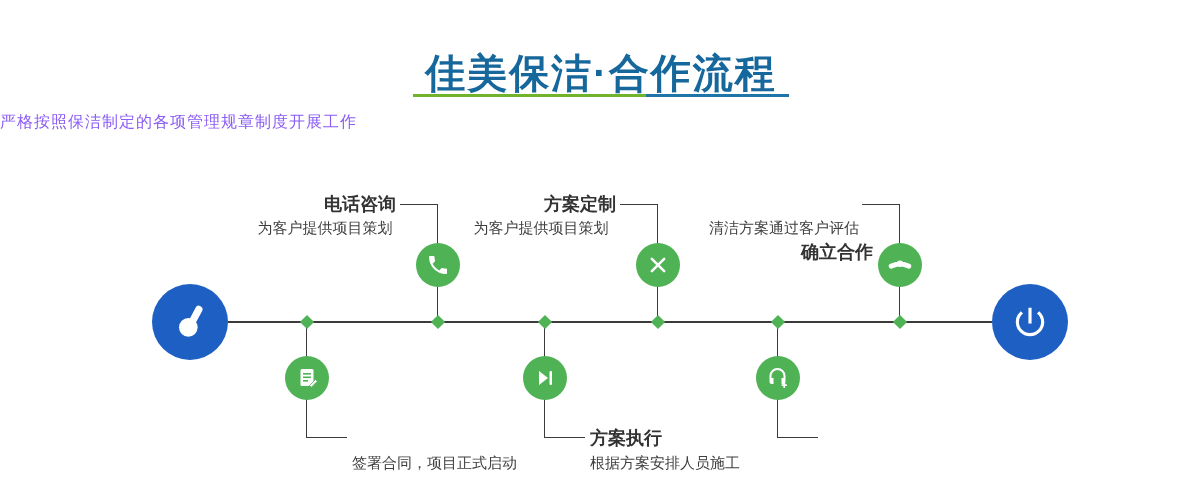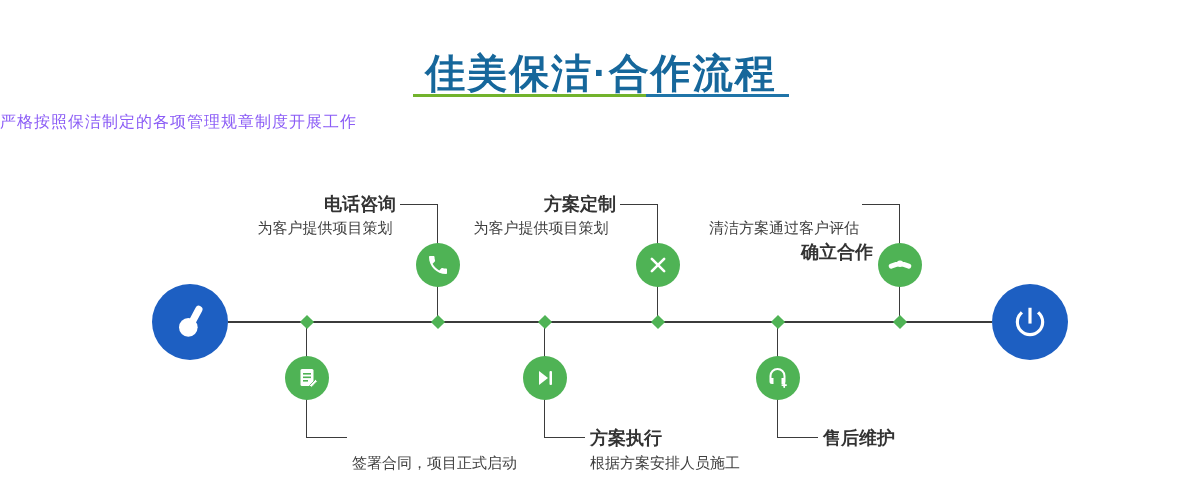--- a/index.html
+++ b/index.html
@@ -156,15 +156,14 @@
 
   <div class="abs node" style="left:756px;top:356px;">
     <span>
       <svg viewBox="0 0 24 24" width="24" height="24" fill="#ffffff">
         <path d="M11.5 2a8 8 0 0 0-8 8v5.5A2.5 2.5 0 0 0 6 18h1.5v-6h-2v-2a6 6 0 1 1 12 0v2h-2v6H17a2.5 2.5 0 0 0 2.5-2.5V10a8 8 0 0 0-8-8z"></path>
         <rect x="15.4" y="18.2" width="5.6" height="1.8" rx="0.9"></rect>
         <rect x="17.3" y="16.3" width="1.8" height="5.6" rx="0.9"></rect>
       </svg>
     </span>
   </div>
-  <div class="abs step-title t-left" style="left:823px;top:426px;width:120px;">售后维护</div>
 
 </div>
 
 </body></html>

